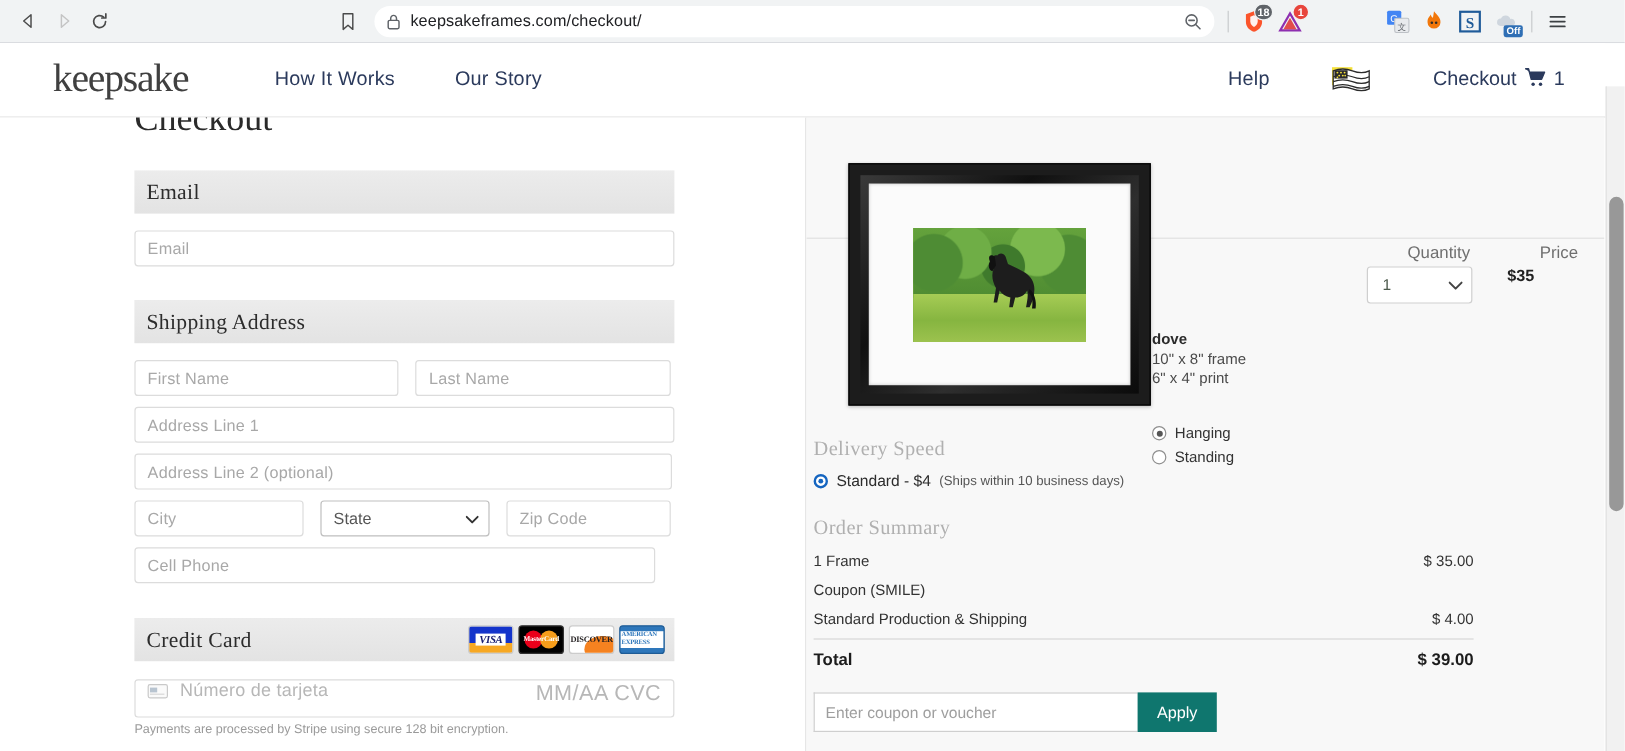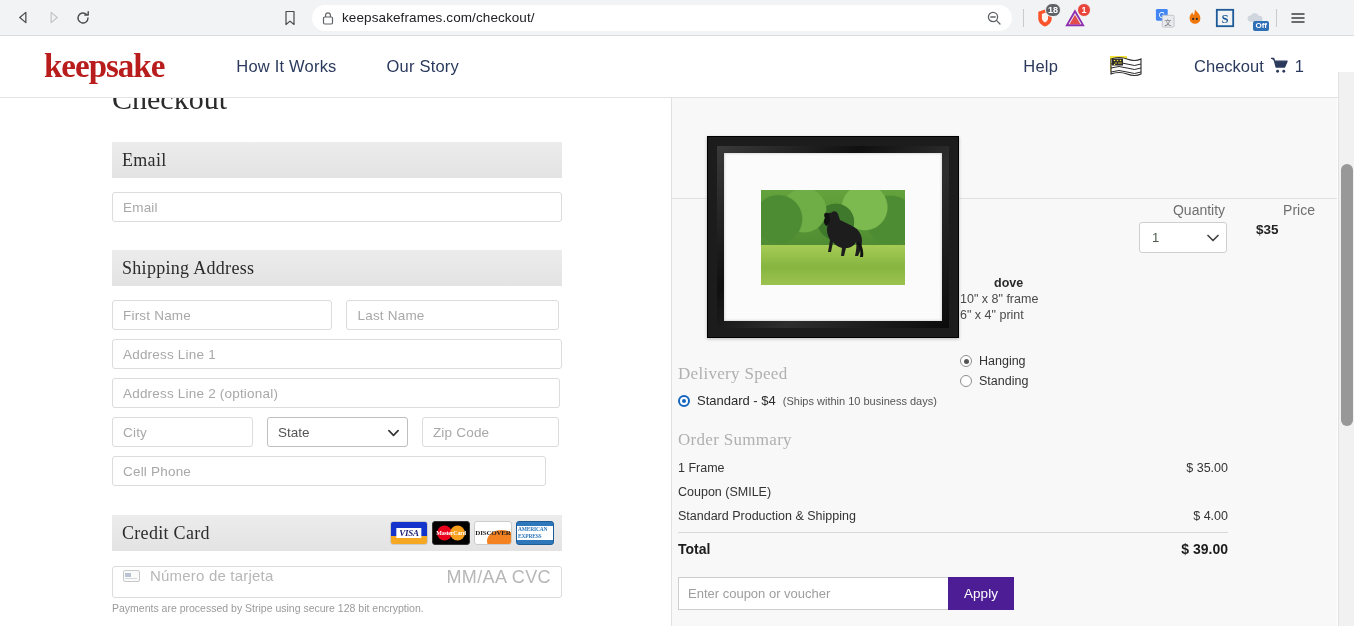--- a/index.html
+++ b/index.html
@@ -77,22 +77,22 @@
 
   .site-header {
     height: 62px; width: 1338px;
     background: #fff;
     display: flex; align-items: center;
     border-bottom: 1px solid #e3e3e3;
     padding: 0 0 0 44px;
   }
   .logo {
     font-family: "Liberation Serif", serif;
-    font-size: 33px; font-weight: bold;
-    color: #b91c1c;
+    font-size: 33px; font-weight: normal;
+    color: #404040;
     letter-spacing: -1px;
   }
   .nav-links { display: flex; align-items: center; gap: 50px; margin-left: 72px; }
   .nav-link { font-size: 16.5px; color: #2b3a5c; letter-spacing: .2px; }
   .header-right { margin-left: auto; display: flex; align-items: center; gap: 48px; padding-right: 34px; }
   .flag-icon { width: 40px; height: 30px; display:flex; align-items:center; justify-content:center; }
   .cart-wrap { display: flex; align-items: center; font-size: 16.5px; color: #2b3a5c; gap: 6px; }
   .cart-count { font-size: 16.5px; color: #2b3a5c; }
 
   .content { position: relative; width: 1338px; height: 528px; display: flex; }
@@ -204,21 +204,21 @@
   }
   .photo .grass {
     position:absolute; left:0; bottom:0; width:100%; height:42%;
     background: linear-gradient(#a6cc55, #86b540 55%, #9cc24e);
   }
   .horse {
     position:absolute; left:38%; top:18%;
     width:56px; height:62px;
   }
   .prod-info { position:absolute; left:288px; top:178px; }
-  .prod-name { font-size:12.5px; font-weight:bold; color:#2b2b2b;margin-left:34px; }
+  .prod-name { font-size:12.5px; font-weight:bold; color:#2b2b2b; }
   .prod-line { font-size:12.5px; color:#4a4a4a; margin-top:2px; }
   .radio-group { position:absolute; left:288px; top:256px; }
   .radio-row { display:flex; align-items:center; gap:7px; margin-bottom:6px; font-size:12.5px; color:#333; }
   .rad { width:12px; height:12px; border-radius:50%; border:1px solid #8e8e8e; background:#fff; position:relative; flex:0 0 auto; }
   .rad.on::after { content:""; position:absolute; left:2.5px; top:2.5px; width:5px; height:5px; border-radius:50%; background:#555; }
   .rad.blue { border-color:#1565c0; border-width:2px; }
   .rad.blue::after { content:""; position:absolute; left:2px; top:2px; width:4px; height:4px; border-radius:50%; background:#1565c0; }
   .qty-select {
     position:absolute; left:467px; top:124px;
     width:88px; height:31px;
@@ -237,21 +237,21 @@
   .sum-row { display:flex; justify-content:space-between; font-size:12.5px; color:#333; padding:5px 0; }
   .sum-total { display:flex; justify-content:space-between; font-size:14px; font-weight:bold; color:#1c1c1c; padding-top:8px; border-top:1px solid #d8d8d8; margin-top:4px; }
   .coupon-wrap { display:flex; margin-top:20px; }
   .coupon-input {
     width:270px; height:33px; background:#fff;
     border:1px solid #cfcfcf; border-right:none;
     display:flex; align-items:center; padding:0 9px;
     font-size:13px; color:#9e9e9e;
   }
   .apply-btn {
-    width:66px; height:33px; background:#4c1d95; color:#fff;
+    width:66px; height:33px; background:#0f766e; color:#fff;
     display:flex; align-items:center; justify-content:center;
     font-size:13.5px;
   }
 
   
   .scrollbar {
     position:absolute; right:0; top:36px;
     width:16px; height:590px; background:#f1f1f1;
     border-left:1px solid #e0e0e0;
   }

